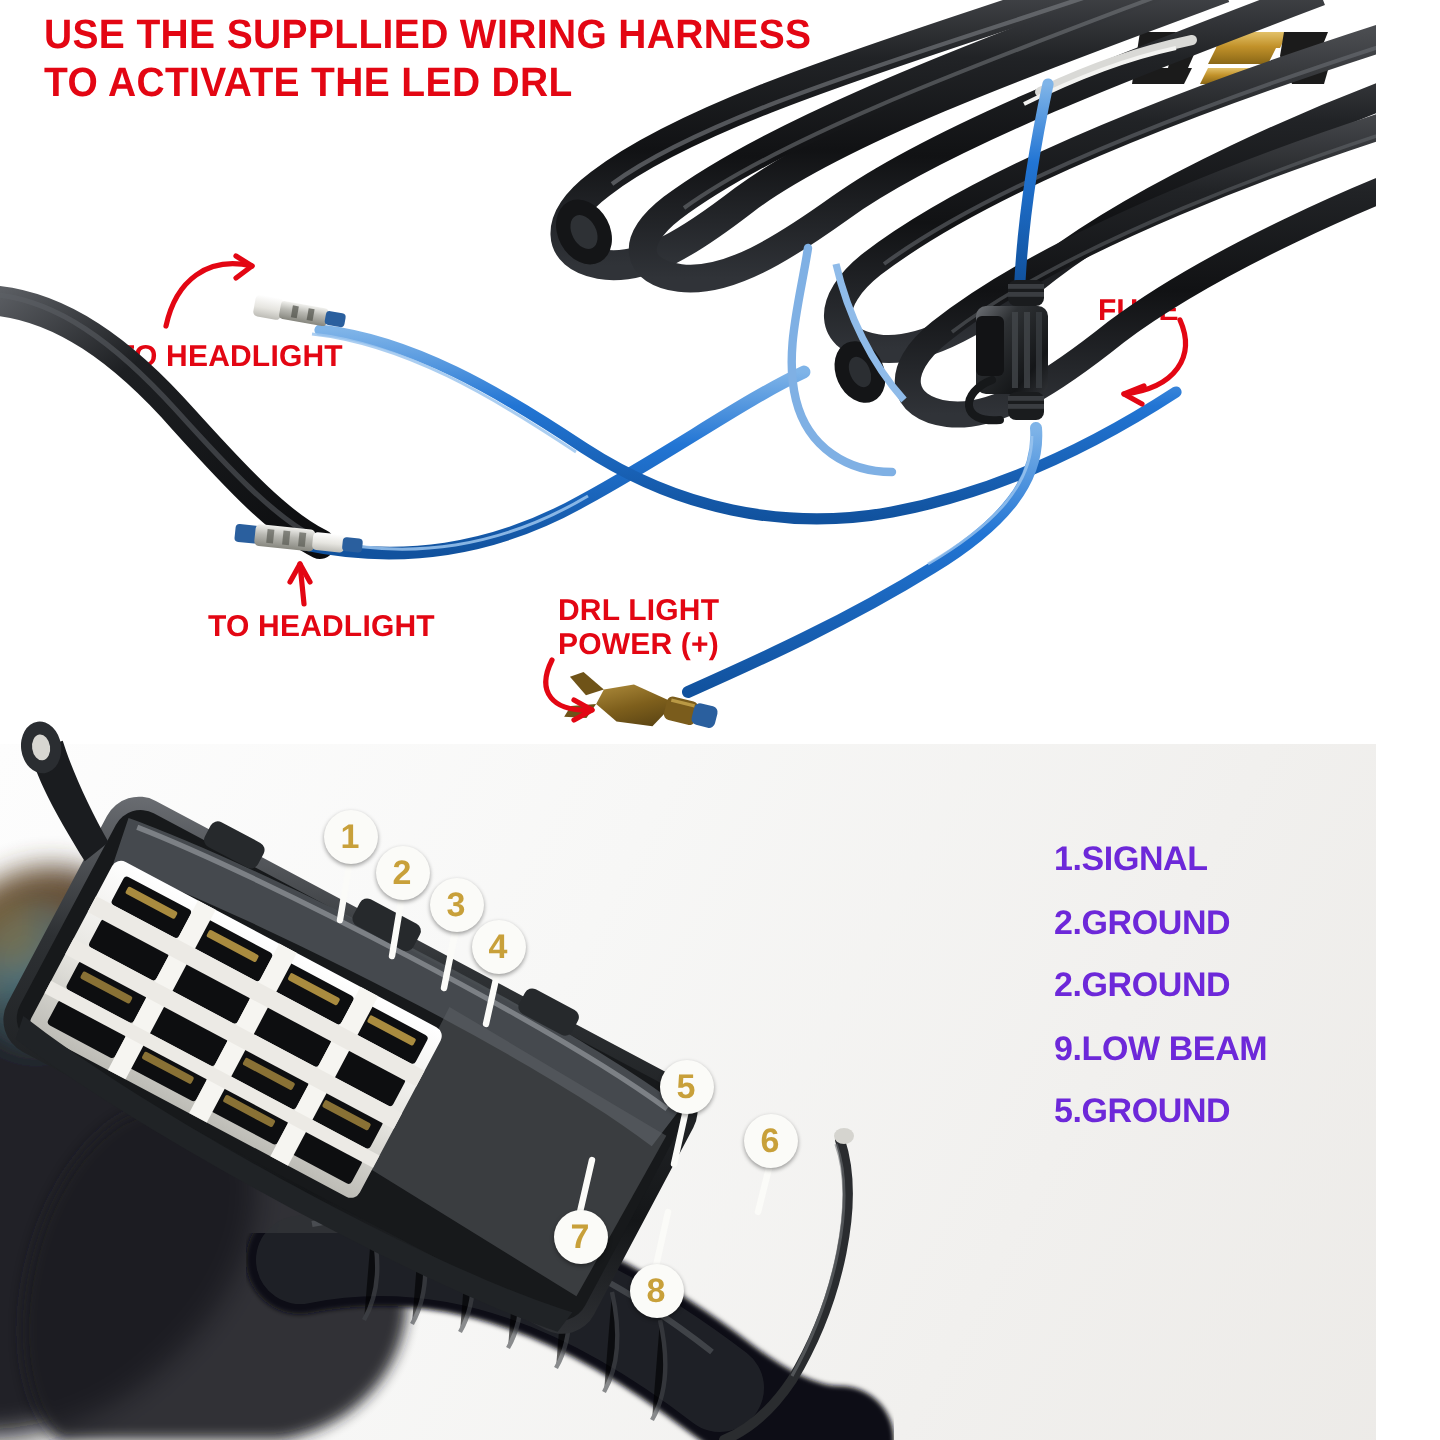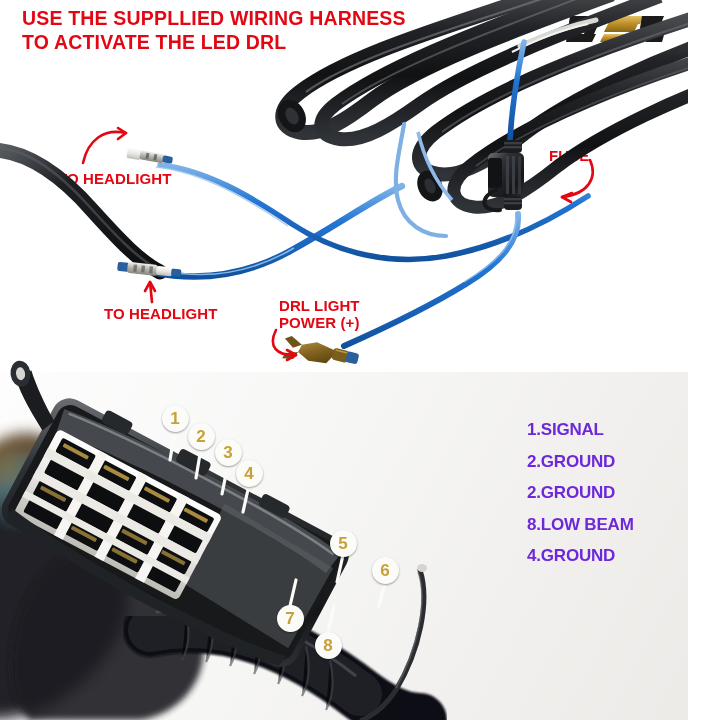--- a/index.html
+++ b/index.html
@@ -406,17 +406,17 @@
       </div>
       <div class="callout" style="left: 314.5px; top: 631.5px;">
         <span>8</span>
       </div>
     </div>
 
   <div class="pinlist" id="pinlist">
       <div class="pinrow">1.SIGNAL</div>
       <div class="pinrow">2.GROUND</div>
       <div class="pinrow">2.GROUND</div>
-      <div class="pinrow">8.LOW BEAM</div>
-      <div class="pinrow">4.GROUND</div>
+      <div class="pinrow">9.LOW BEAM</div>
+      <div class="pinrow">5.GROUND</div>
     </div>
 
 </div>
 
 </body></html>

